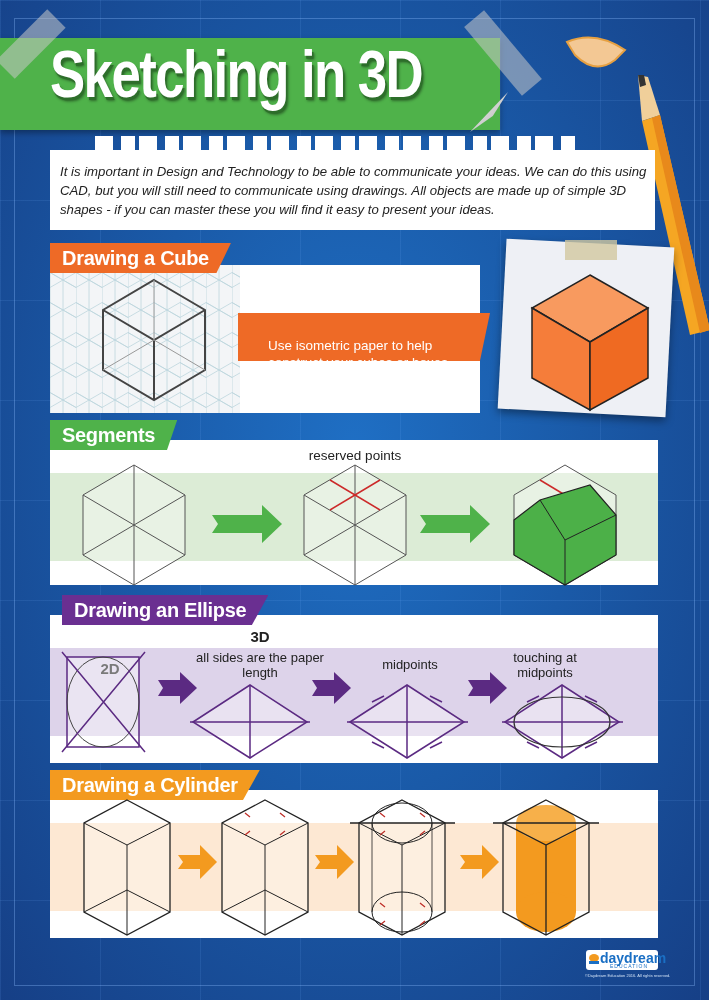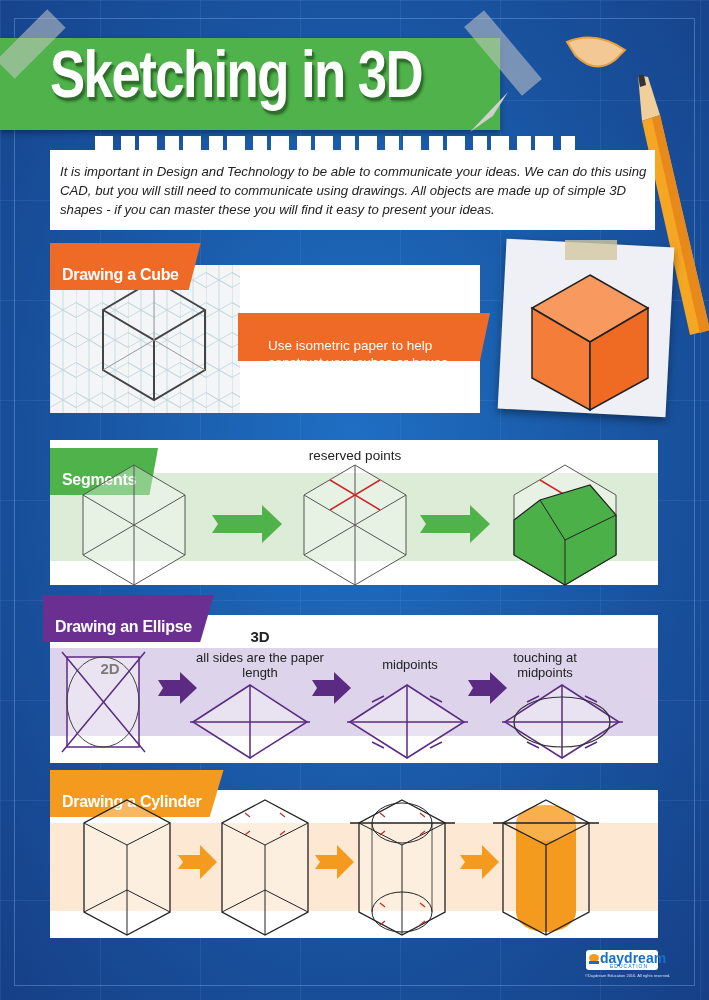--- a/index.html
+++ b/index.html
@@ -22,21 +22,21 @@
   .curl{left:470px;top:92px;width:38px;height:40px;background:linear-gradient(135deg,#eaeaea,#b9b9b9);
     clip-path:polygon(100% 0,0 100%,60% 60%);}
   .tape{background:rgba(200,200,200,0.55);}
   
   .intro-box{left:50px;top:150px;width:605px;height:80px;background:#fff;}
   .torn{left:95px;top:136px;width:480px;height:22px;
     background:repeating-linear-gradient(90deg,#fff 0 18px,transparent 18px 26px,#fff 26px 40px, transparent 40px 44px);}
   .intro-text{left:60px;top:162px;width:590px;font-size:13.2px;line-height:19px;color:#222;font-style:italic;}
   
   .panel{background:#fff;}
-  .sec-tab{height:30px;line-height:30px;padding:17px 22px 0 12px;color:#fff;font-weight:bold;font-size:16px;
+  .sec-tab{height:30px;line-height:30px;padding:0 22px 0 12px;color:#fff;font-weight:bold;font-size:20px;
     clip-path:polygon(0 0,100% 0,92% 100%,0 100%);white-space:nowrap;letter-spacing:-0.3px;}
   .label{font-size:13px;color:#222;text-align:center;line-height:15px;}
   .label-b{font-size:15px;font-weight:bold;color:#222;text-align:center;}
   .callout{left:238px;top:313px;width:252px;height:48px;background:#ee6a26;
     clip-path:polygon(0 0,100% 0,96% 100%,0 100%);color:#fff;font-size:13.5px;line-height:17px;
     padding:24px 0 0 30px;box-sizing:border-box;}
   .note{left:502px;top:243px;width:168px;height:170px;background:#eef0f5;transform:rotate(3deg);
     box-shadow:0 4px 8px rgba(0,0,0,.4);}
   .logo{left:586px;top:950px;width:72px;height:20px;background:#fff;border-radius:3px;}
   .logo-text{left:600px;top:950px;font-size:14px;font-weight:bold;color:#1a6fc4;}
@@ -93,21 +93,21 @@
 <div class="abs note"></div>
 <div class="abs tape" style="left:565px;top:240px;width:52px;height:20px;background:rgba(210,200,160,0.8);"></div>
 <svg style="left:520px;top:270px;" width="140" height="140">
   <polygon points="70,5 128,38 70,72 12,38" fill="#f89a5f" stroke="#222" stroke-width="1.5"></polygon>
   <polygon points="12,38 70,72 70,140 12,108" fill="#f57d3a" stroke="#222" stroke-width="1.5"></polygon>
   <polygon points="70,72 128,38 128,108 70,140" fill="#ef6a22" stroke="#222" stroke-width="1.5"></polygon>
 </svg>
 
 <div class="abs panel" style="left:50px;top:440px;width:608px;height:145px;"></div>
 <div class="abs" style="left:50px;top:473px;width:608px;height:88px;background:#dcecd6;"></div>
-<div class="abs sec-tab" style="left:50px;top:420px;background:#4fb24a;margin-top:28px;">Segments</div>
+<div class="abs sec-tab" style="left:50px;top:420px;background:#4fb24a;">Segments</div>
 <div class="abs label" style="left:290px;top:448px;width:130px;font-size:13.5px;">reserved points</div>
 <svg style="left:50px;top:460px;" width="608" height="125">
   <g stroke="#555" stroke-width="1" fill="rgba(255,255,255,0.35)">
     <polygon points="84,5 135,35 135,95 84,125 33,95 33,35"></polygon>
     <path d="M84,5 V125 M33,35 L135,95 M135,35 L33,95" fill="none"></path>
     <polygon points="305,5 356,35 356,95 305,125 254,95 254,35"></polygon>
     <path d="M254,35 L305,65 L356,35 M305,65 V125 M305,5 V65 M254,95 L305,65 L356,95" fill="none"></path>
     <polygon points="515,5 566,35 566,95 515,125 464,95 464,35"></polygon>
   </g>
   <g stroke="#cc2a2a" stroke-width="1.5">
@@ -117,21 +117,21 @@
   <polygon points="464,60 490,40 540,25 566,55 566,95 515,125 464,95" fill="#4cb048" stroke="#222" stroke-width="1.2"></polygon>
   <path d="M490,40 L515,80 V125 M515,80 L566,55" stroke="#222" stroke-width="1" fill="none"></path>
   <g fill="#4fb24a">
     <polygon points="162,55 212,55 212,45 232,64 212,83 212,73 162,73 168,64"></polygon>
     <polygon points="370,55 420,55 420,45 440,64 420,83 420,73 370,73 376,64"></polygon>
   </g>
 </svg>
 
 <div class="abs panel" style="left:50px;top:615px;width:608px;height:148px;"></div>
 <div class="abs" style="left:50px;top:648px;width:608px;height:88px;background:#ddd3ea;"></div>
-<div class="abs sec-tab" style="left:43px;top:595px;background:#6a2f91;text-align:center;">Drawing an Ellipse</div>
+<div class="abs sec-tab" style="left:62px;top:595px;background:#6a2f91;text-align:center;">Drawing an Ellipse</div>
 <div class="abs label-b" style="left:80px;top:660px;width:60px;">2D</div>
 <div class="abs label-b" style="left:230px;top:628px;width:60px;">3D</div>
 <div class="abs label" style="left:195px;top:650px;width:130px;">all sides are the paper length</div>
 <div class="abs label" style="left:355px;top:657px;width:110px;">midpoints</div>
 <div class="abs label" style="left:500px;top:650px;width:90px;">touching at midpoints</div>
 <svg style="left:50px;top:650px;" width="608" height="115">
   <g stroke="#5b2a82" stroke-width="1.5" fill="none">
     <rect x="17" y="7" width="72" height="90" fill="rgba(255,255,255,.4)"></rect>
     <ellipse cx="53" cy="52" rx="36" ry="45" stroke="#444" stroke-width="1"></ellipse>
     <path d="M12,2 L95,102 M95,2 L12,102"></path>

